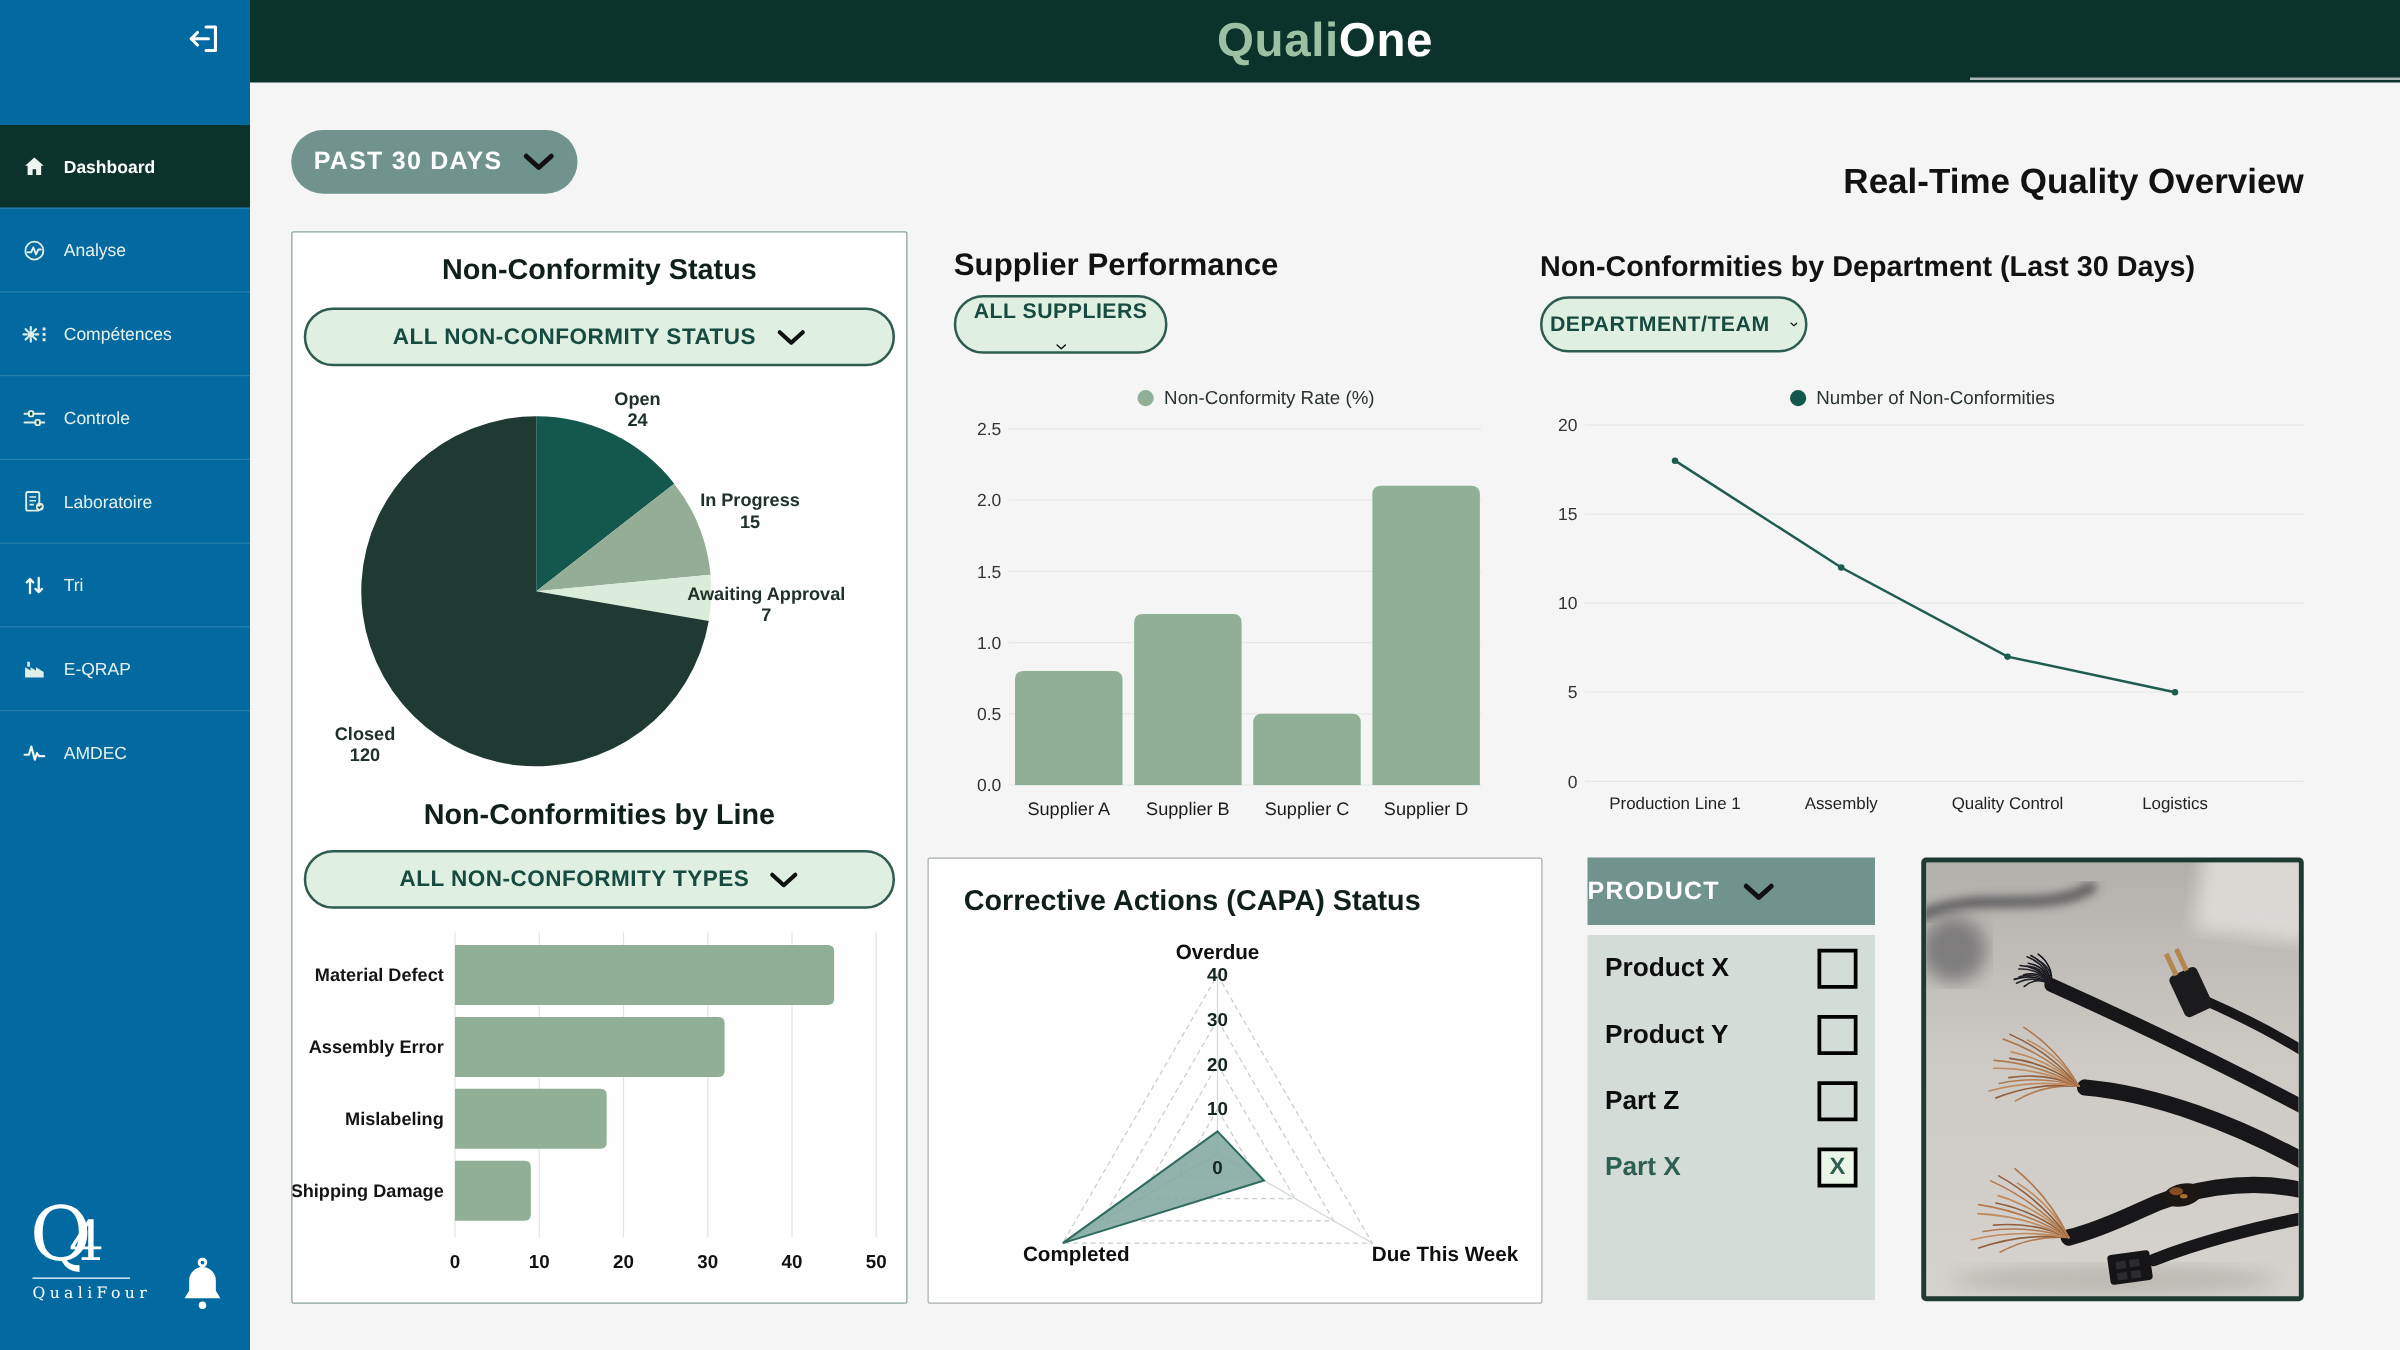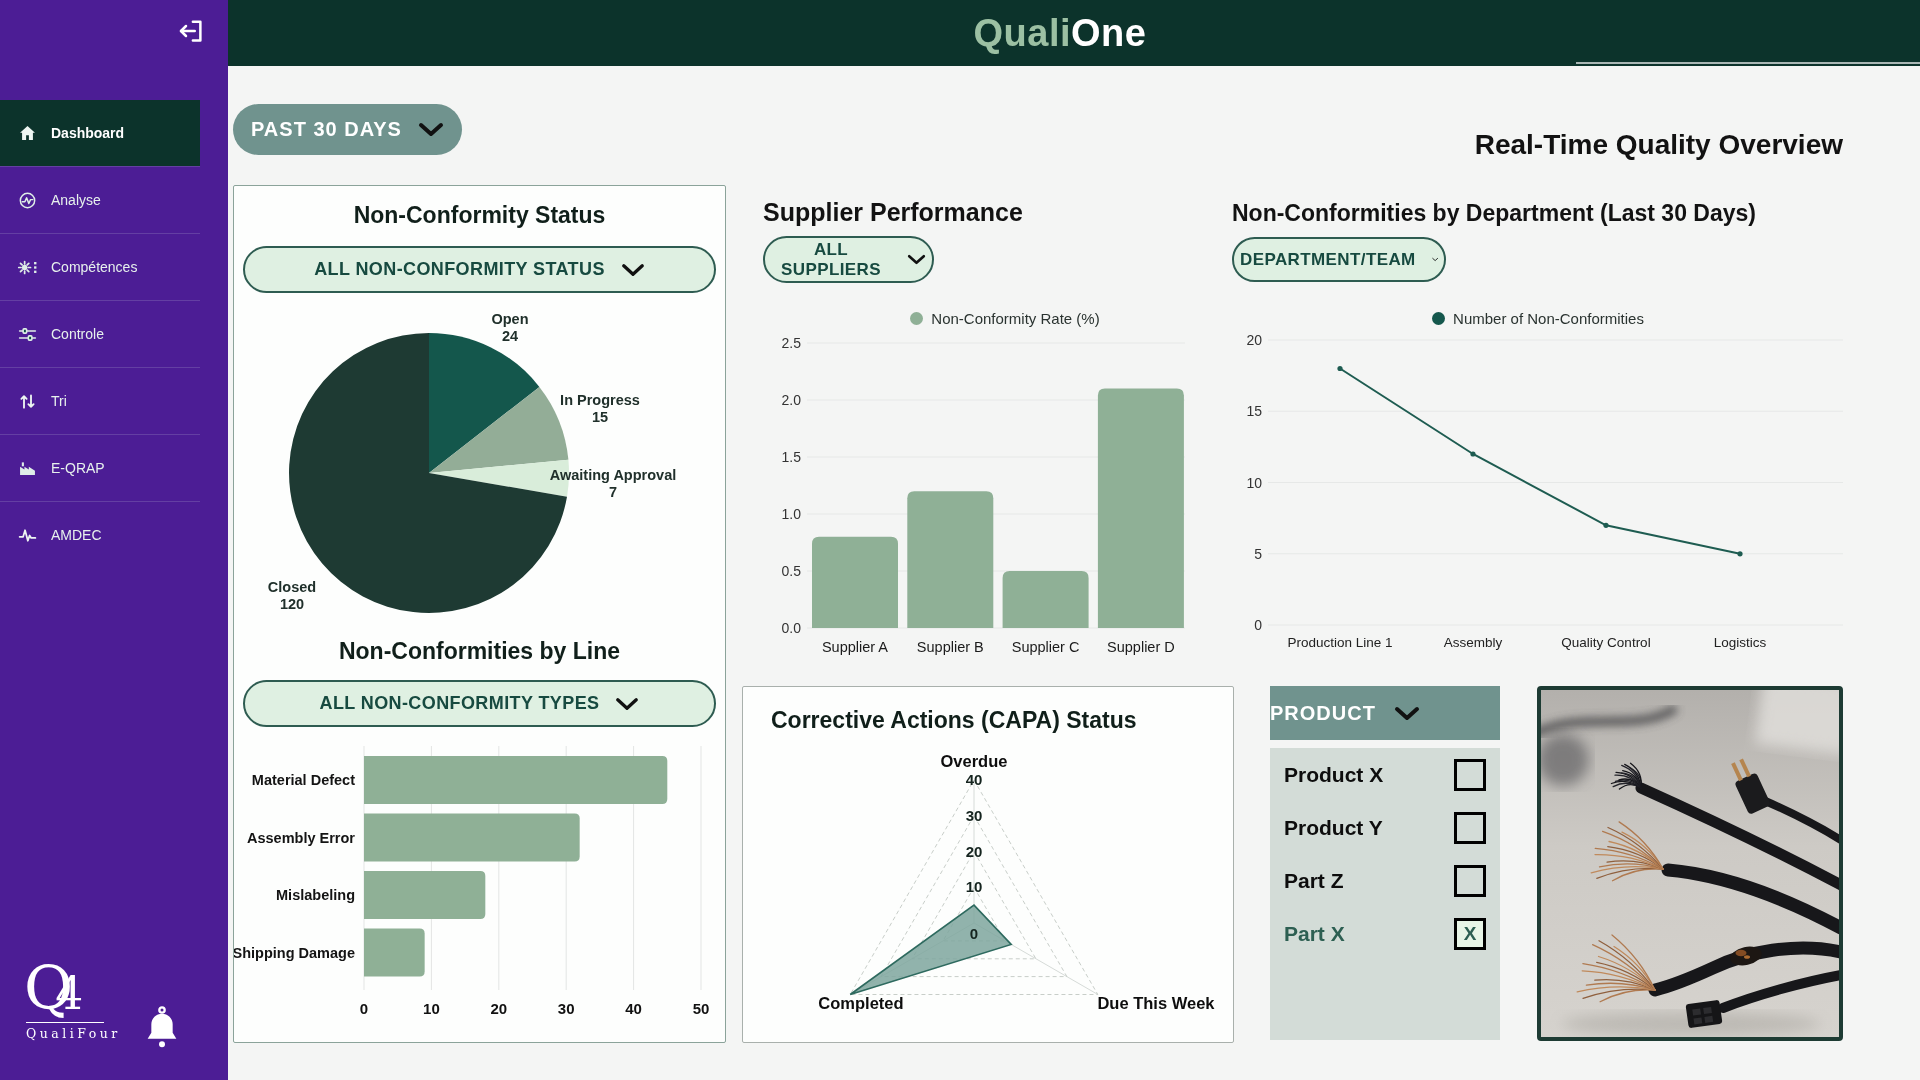--- a/index.html
+++ b/index.html
@@ -6,21 +6,21 @@
   #app{position:relative;width:1920px;height:1080px;overflow:hidden;
        font-family:"Liberation Sans","DejaVu Sans",sans-serif;background:#f4f5f4;}
   
   .header{position:absolute;left:200px;top:0;right:0;height:66px;background:#0c332b;
           display:flex;align-items:center;justify-content:center;}
   .logo{font-size:38px;font-weight:700;letter-spacing:.5px;}
   .logo .q1{color:#9cc0a3;}
   .logo .q2{color:#ffffff;}
   .header-edge{position:absolute;left:1576px;right:0;top:62px;height:2px;background:rgba(255,255,255,.65);}
   
-  .sidebar{position:absolute;left:0;top:0;width:200px;height:1080px;background:#4c1d95;z-index:5;padding-left:28px;}
+  .sidebar{position:absolute;left:0;top:0;width:200px;height:1080px;background:#0369a1;z-index:5;}
   .logout{position:absolute;right:22px;top:16px;width:30px;height:30px;cursor:pointer;}
   .nav{position:absolute;left:0;top:100px;width:200px;}
   .nav-item{height:66px;display:flex;align-items:center;padding-left:16px;gap:13px;
             color:#e7f1ed;font-size:14px;cursor:pointer;border-top:1px solid rgba(230,240,236,.16);}
   .nav-item:first-child{border-top:none;}
   .nav-item.active{background:#0c332b;font-weight:700;color:#fff;border-top:none;}
   .nav-item .ic{width:22px;height:22px;display:flex;align-items:center;justify-content:center;}
   .side-logo{position:absolute;left:24px;top:958px;width:110px;color:#fff;font-family:"DejaVu Serif",serif;}
   .side-logo .mono{line-height:1;}
   .side-logo .Q{font-size:60px;}
@@ -109,20 +109,31 @@
         </div>
         <div class="nav-item">
           <span class="ic">
             <svg width="21" height="21" viewBox="0 0 24 24" fill="none" stroke="#dfeee8" stroke-width="1.8" stroke-linecap="round">
               <path d="M3 8h18M3 16h18"></path>
               <rect x="7" y="5.6" width="4" height="4.8" rx="1" fill="#0a4f45" stroke="#dfeee8"></rect>
               <rect x="13" y="13.6" width="4" height="4.8" rx="1" fill="#0a4f45" stroke="#dfeee8"></rect>
             </svg>
           </span>
           <span>Controle</span>
+        </div>
+        <div class="nav-item">
+          <span class="ic">
+            <svg width="21" height="21" viewBox="0 0 24 24" fill="none" stroke="#dfeee8" stroke-width="1.7">
+              <rect x="4.5" y="3" width="12" height="17" rx="1.5"></rect>
+              <path d="M7.5 7.5h6M7.5 11h6M7.5 14.5h4" stroke-width="1.4"></path>
+              <circle cx="17" cy="16.5" r="3.6" fill="#dfeee8" stroke="none"></circle>
+              <path d="M15.4 16.5l1.2 1.2 2-2.2" stroke="#0a4f45" stroke-width="1.4" fill="none"></path>
+            </svg>
+          </span>
+          <span>Laboratoire</span>
         </div>
         <div class="nav-item">
           <span class="ic">
             <svg width="21" height="21" viewBox="0 0 24 24" fill="none" stroke="#eef6f2" stroke-width="2.1" stroke-linecap="round" stroke-linejoin="round">
               <path d="M8 19V6M8 6L5 9M8 6l3 3"></path>
               <path d="M16 5v13M16 18l-3-3M16 18l3-3"></path>
             </svg>
           </span>
           <span>Tri</span>
         </div>
@@ -216,21 +227,21 @@
         <path d="M130,75.5 L340.68,75.5 Q345.68,75.5 345.68,80.5 L345.68,118.5 Q345.68,123.5 340.68,123.5 L130,123.5 Z" fill="#8fb096"></path>
         <text x="121" y="104.5" text-anchor="end" font-size="14.5" font-weight="700" fill="#141414">Assembly Error</text>
         <path d="M130,133 L246.32,133 Q251.32,133 251.32,138 L251.32,176 Q251.32,181 246.32,181 L130,181 Z" fill="#8fb096"></path>
         <text x="121" y="162" text-anchor="end" font-size="14.5" font-weight="700" fill="#141414">Mislabeling</text>
         <path d="M130,190.5 L185.66,190.5 Q190.66,190.5 190.66,195.5 L190.66,233.5 Q190.66,238.5 185.66,238.5 L130,238.5 Z" fill="#8fb096"></path>
         <text x="121" y="219.5" text-anchor="end" font-size="14.5" font-weight="700" fill="#141414">Shipping Damage</text>
       </svg>
   </section>
 
   <h2 class="blk-title" style="left:763px;top:198px;font-size:25px;">Supplier Performance</h2>
-  <button class="pill-light" style="left:763px;top:236px;width:171px;font-size:17px;">
+  <button class="pill-light" style="left:763px;top:236px;width:171px;font-size:17px;flex-direction:column;">
     <span>ALL SUPPLIERS</span>
     <svg width="22" height="13" viewBox="0 0 26 15" fill="none" stroke="#111" stroke-width="3.6" stroke-linecap="round" stroke-linejoin="round">
         <polyline points="3,3 13,12 23,3"></polyline>
       </svg>
   </button>
   <div class="legend" style="left:765px;top:310px;width:480px;">
     <span class="dot" style="background: rgb(143, 176, 150);"></span>
     <span>Non-Conformity Rate (%)</span>
   </div>
   <svg id="bar-supplier" style="position:absolute;left:765px;top:332px;" width="480" height="335" viewBox="0 0 480 335">

